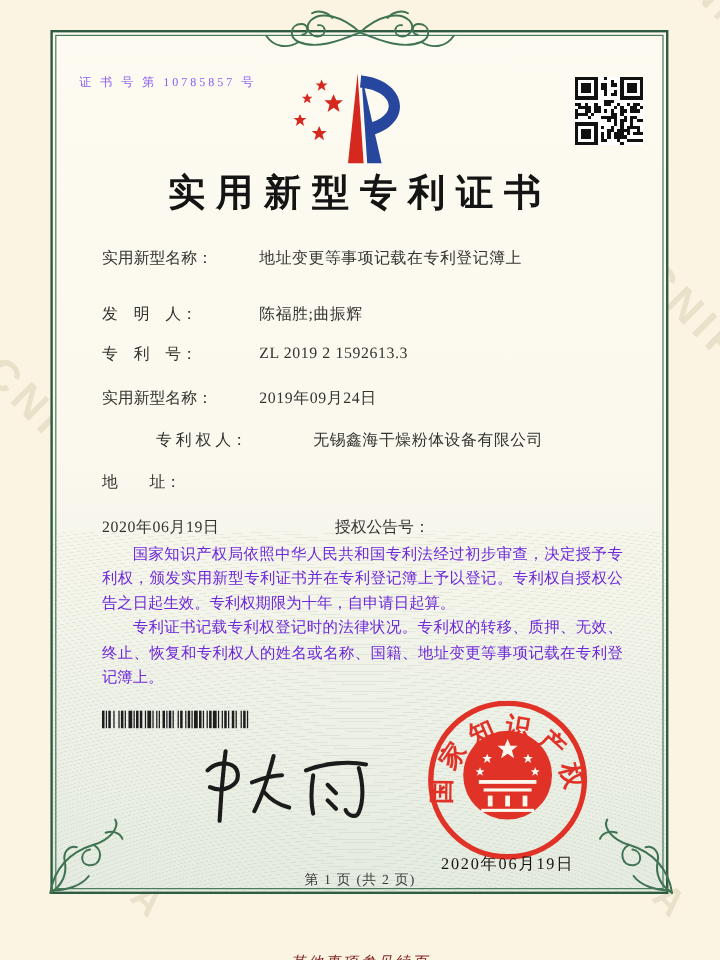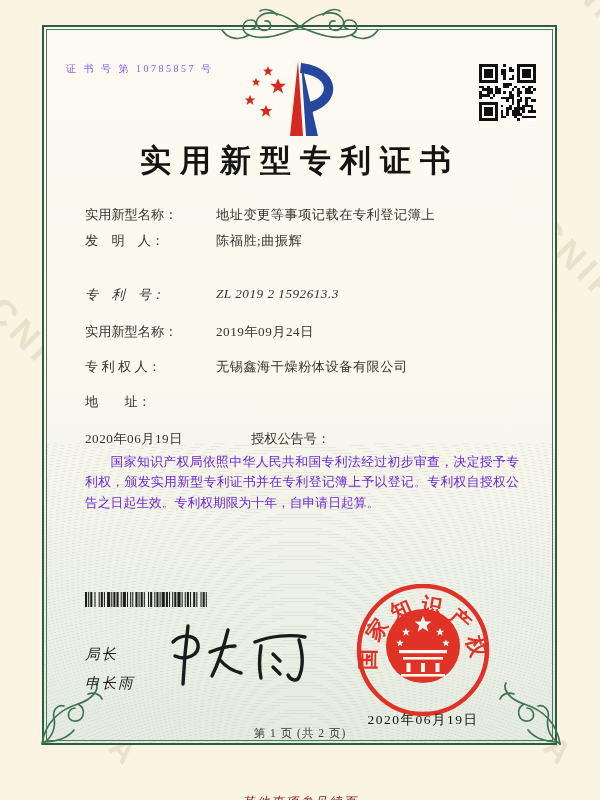--- a/index.html
+++ b/index.html
@@ -34,21 +34,21 @@
   .logo { position:absolute; left:238px; top:56px; }
   .qr { position:absolute; left:479px; top:64px; width:57px; height:57px; background:#fff; }
   .title { position:absolute; left:0; top:140px; width:100%; text-align:center;
     font-size:31px; font-weight:700; letter-spacing:9px; color:#141414; }
   .fields { position:absolute; left:85px; top:206px; width:440px;
     font-size:13.2px; color:#333331; }
   .frow { position:absolute; left:0; display:flex;gap:36px; }
   .flabel { flex:0 0 95px; white-space:nowrap; }
   .fvalue { letter-spacing:0.5px; }
   .addr-val { max-width:340px; line-height:1.55; }
-  .pair2 { display:flex; }
+  .pair2 { margin-left:28px; display:flex; }
   .legal { position:absolute; left:85px; top:452px; width:434px;
     font-size:12.8px; line-height:1.6;
     text-align:justify; color:#6d28d9; }
   .legal p { text-indent:2em; }
   .barcode { position:absolute; left:85px; top:592px; }
   .seal { position:absolute; left:338px; top:584px; }
   .sig-block { position:absolute; left:85px; top:640px; font-size:14.5px;
     font-style:italic; color:#1c1c1c; line-height:2.0; letter-spacing:2px; }
   .signature { position:absolute; left:160px; top:618px; }
   .page-num { position:absolute; left:0; top:726px; width:100%; text-align:center;
@@ -258,49 +258,50 @@
       </svg>
   </div>
 
   <div class="title">实用新型专利证书</div>
 
   <div class="fields">
     <div class="frow" style="top:0;">
       <span class="flabel">实用新型名称：</span>
       <span class="fvalue">地址变更等事项记载在专利登记簿上</span>
     </div>
-    <div class="frow" style="top:26px;">
+    <div class="frow" style="top:47px;">
       <span class="flabel">发　明　人：</span>
       <span class="fvalue">陈福胜;曲振辉</span>
     </div>
-    <div class="frow" style="top:80px;font-style:italic;">
+    <div class="frow" style="top:80px;">
       <span class="flabel">专　利　号：</span>
       <span class="fvalue">ZL 2019 2 1592613.3</span>
     </div>
     <div class="frow" style="top:117px;">
       <span class="flabel">实用新型名称：</span>
       <span class="fvalue">2019年09月24日</span>
     </div>
-    <div class="frow" style="top:152px;">
+    <div class="frow" style="top:152px;margin-left:45px;">
       <span class="flabel">专 利 权 人：</span>
       <span class="fvalue">无锡鑫海干燥粉体设备有限公司</span>
     </div>
     <div class="frow" style="top:187px;">
       <span class="flabel">地　　址：</span>
     </div>
     <div class="frow" style="top:224px;">
       <span class="fvalue" style="width:130px;">2020年06月19日</span>
       <span class="pair2">
         <span class="flabel">授权公告号：</span>
       </span>
     </div>
   </div>
 
   <div class="legal">
     <p>国家知识产权局依照中华人民共和国专利法经过初步审查，决定授予专利权，颁发实用新型专利证书并在专利登记簿上予以登记。专利权自授权公告之日起生效。专利权期限为十年，自申请日起算。</p>
+    <p>专利证书记载专利权登记时的法律状况。专利权的转移、质押、无效、终止、恢复和专利权人的姓名或名称、国籍、地址变更等事项记载在专利登记簿上。</p>
   </div>
 
   <svg id="bcsvg" class="barcode" width="156" height="15" viewBox="0 0 156 15">
       <rect x="0" y="0" width="2.1" height="15" fill="#1d1d1d"></rect>
       <rect x="3.1500000000000004" y="0" width="1.05" height="15" fill="#1d1d1d"></rect>
       <rect x="5.25" y="0" width="2.1" height="15" fill="#1d1d1d"></rect>
       <rect x="9.45" y="0" width="1.05" height="15" fill="#1d1d1d"></rect>
       <rect x="13.65" y="0" width="1.05" height="15" fill="#1d1d1d"></rect>
       <rect x="15.750000000000002" y="0" width="2.1" height="15" fill="#1d1d1d"></rect>
       <rect x="18.900000000000002" y="0" width="1.05" height="15" fill="#1d1d1d"></rect>
@@ -363,24 +364,20 @@
           <rect x="68.5" y="79" width="4" height="9"></rect>
           <rect x="83" y="79" width="4" height="9"></rect>
           <rect x="97.5" y="79" width="4" height="9"></rect>
           <rect x="63" y="90" width="44" height="2.6"></rect>
         </g>
       </g>
     </g>
     <text x="85" y="140" text-anchor="middle" font-size="13.5" fill="#17120e" letter-spacing="1.5" font-family="Liberation Serif, serif">2020年06月19日</text>
   </svg>
 
-  <div class="sig-block">
-    <div>局长</div>
-    <div>申长雨</div>
-  </div>
 
   <svg class="signature" width="160" height="75" viewBox="0 0 160 75">
     <g fill="none" stroke="#1b1b1b" stroke-width="3.4" stroke-linecap="round" stroke-linejoin="round">
       <path d="M28,8 C26,24 24,46 23,66"></path>
       <path d="M13,24 C22,15 36,17 38,26 C40,37 26,43 15,38"></path>
       <path d="M68,12 C64,28 59,44 52,58"></path>
       <path d="M50,34 C60,30 70,28 75,28"></path>
       <path d="M60,42 C66,49 73,53 81,55"></path>
       <path d="M95,24 C110,18 130,16 145,19"></path>
       <path d="M101,28 C99,41 99,51 101,60"></path>

